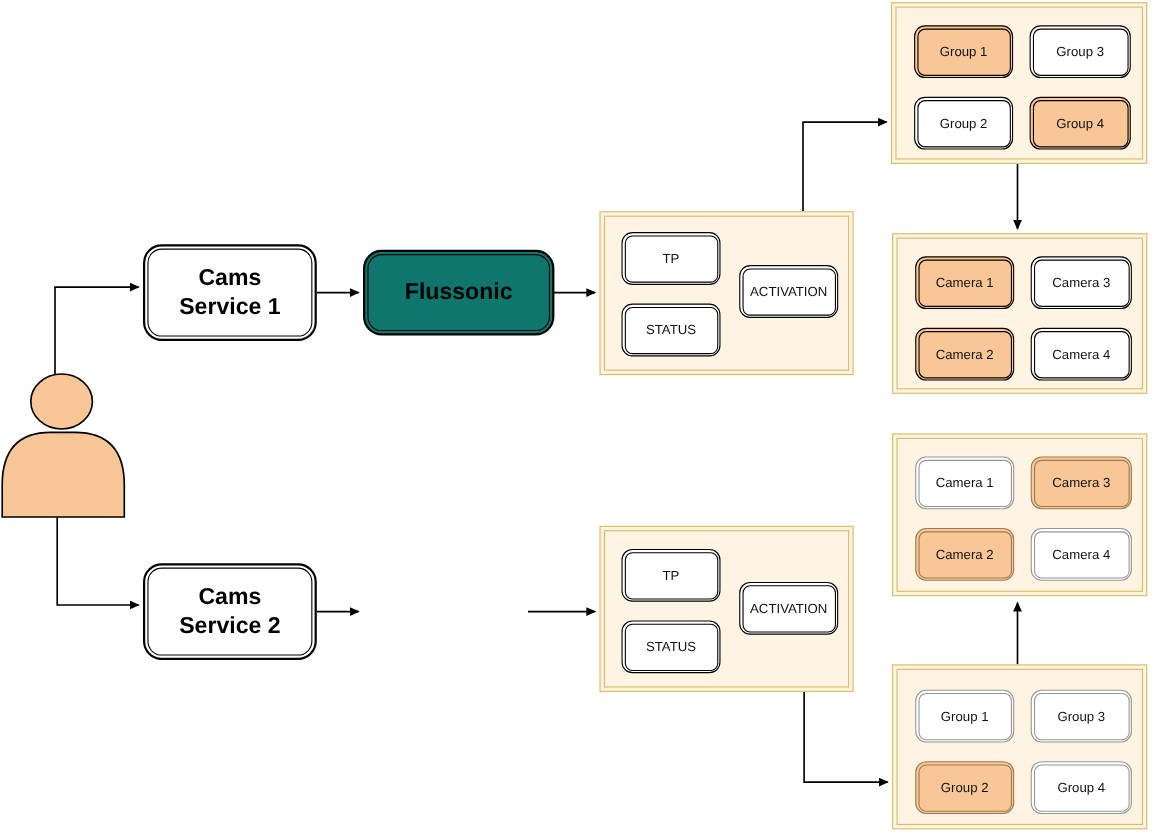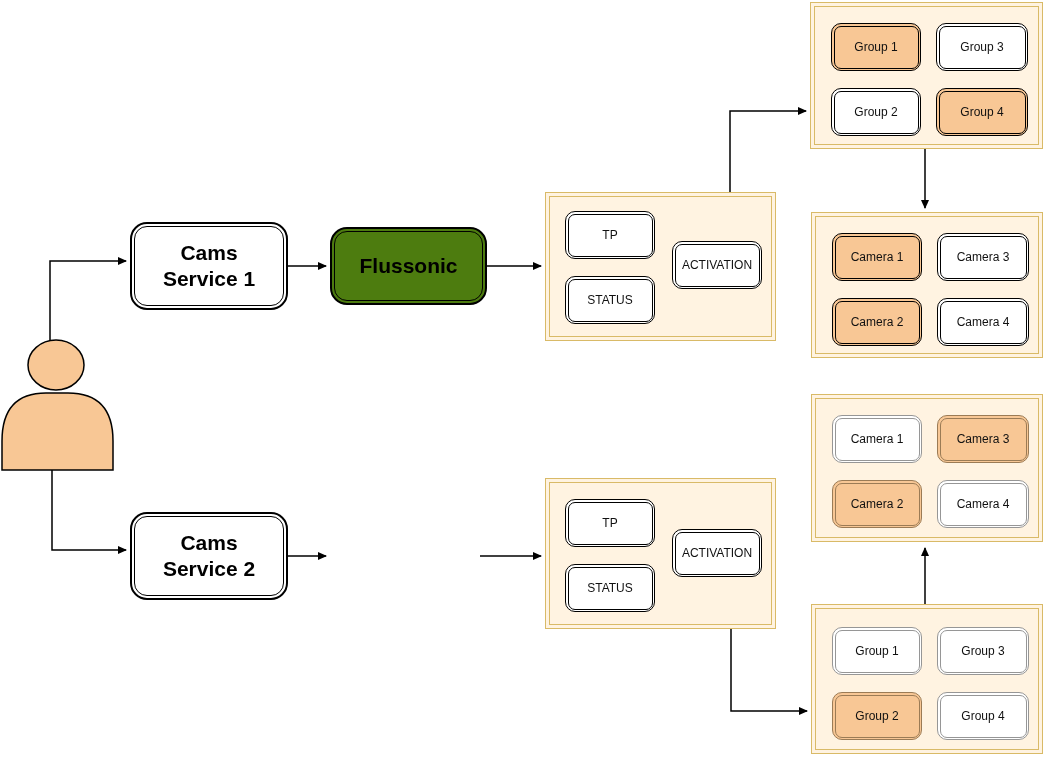--- a/index.html
+++ b/index.html
@@ -76,21 +76,21 @@
 
     <g>
       <path class="shape" d="M2,470 L2,441 Q2,393 46,393 L68,393 Q113,393 113,441 L113,470 Z" style="fill: rgb(248, 199, 149);"></path>
       <ellipse class="shape" cx="56" cy="365" rx="28" ry="25" style="fill: rgb(248, 199, 149);"></ellipse>
     </g>
   </svg>
 
   <div class="node" style="left: 130px; top: 222px; width: 158px; height: 88px; background: rgb(255, 255, 255);">Cams
 Service 1</div>
 
-  <div class="node" style="left: 330px; top: 227px; width: 157px; height: 78px; background: #4d7c0f;">Flussonic</div>
+  <div class="node" style="left: 330px; top: 227px; width: 174px; height: 78px; background: #0f766e;">Flussonic</div>
 
   <div class="node" style="left: 130px; top: 512px; width: 158px; height: 88px; background: rgb(255, 255, 255);">Cams
 Service 2</div>
 
 
   <div class="panel" style="left:545px;top:192px;width:231px;height:149px">
     <div class="dbox" style="left: 19px; top: 18px; width: 90px; height: 48px; background: rgb(255, 255, 255); --bc: #000000;">TP</div>
     <div class="dbox" style="left: 19px; top: 83px; width: 90px; height: 48px; background: rgb(255, 255, 255); --bc: #000000;">STATUS</div>
     <div class="dbox" style="left: 126px; top: 48px; width: 90px; height: 48px; background: rgb(255, 255, 255); --bc: #000000;">ACTIVATION</div>
   </div>

